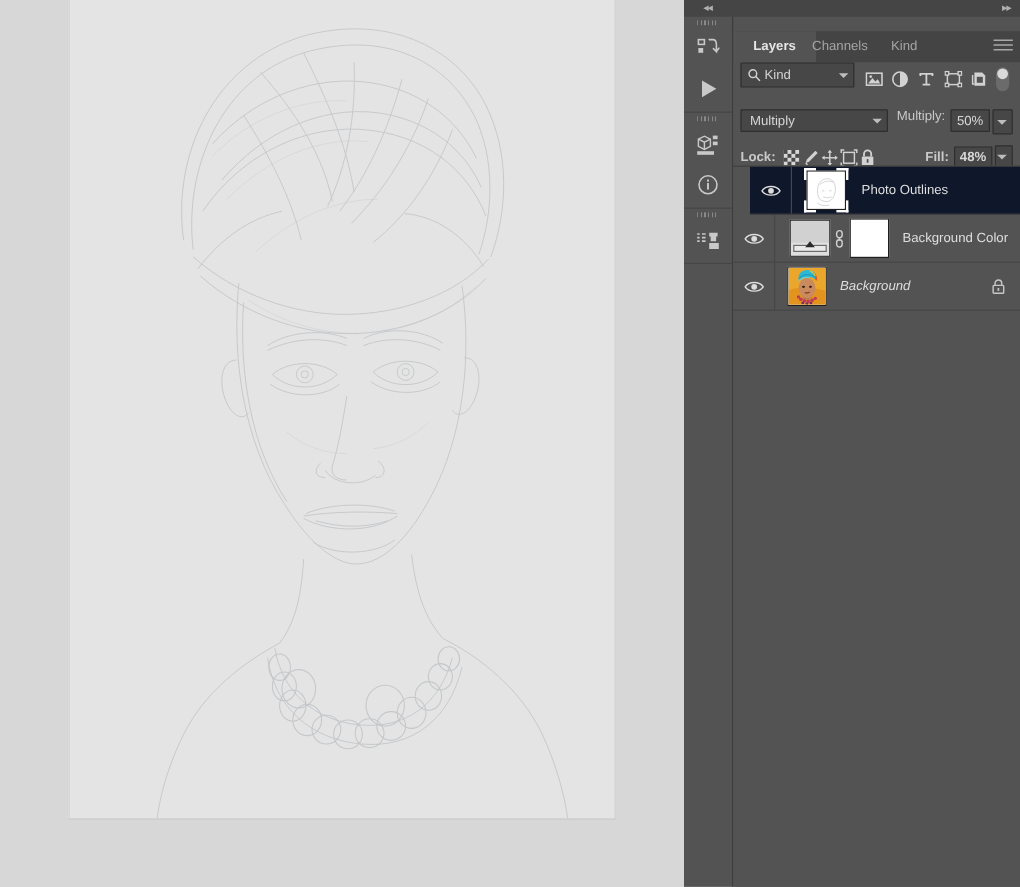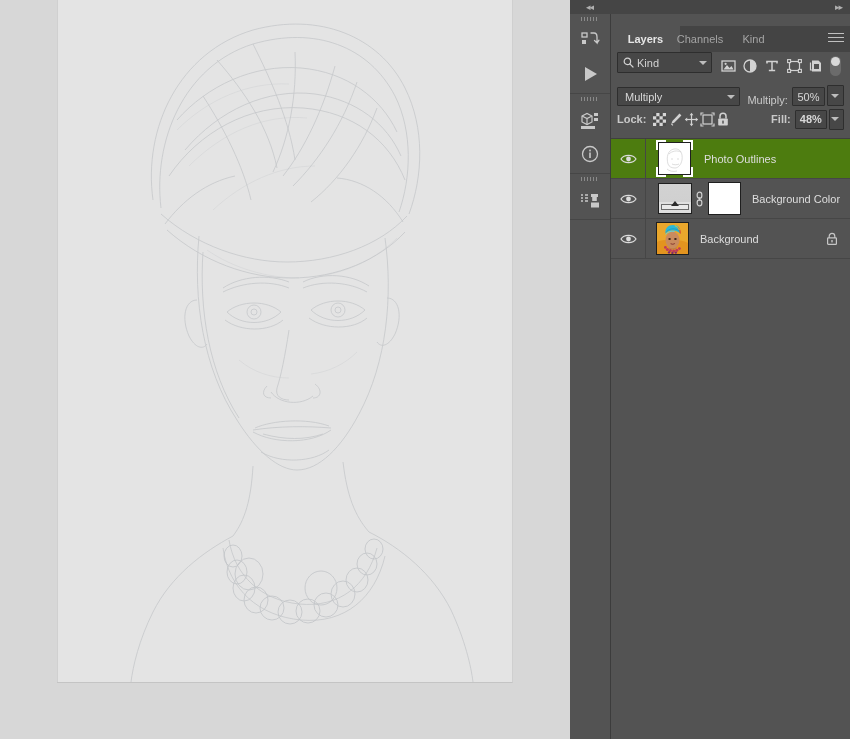--- a/index.html
+++ b/index.html
@@ -127,21 +127,21 @@
   .filter-toggle .pill{
     width:11px;height:20px;border-radius:6px;background:#6b6b6b;position:relative;
   }
   .filter-toggle .knob{
     position:absolute;left:1px;top:1px;width:9px;height:9px;border-radius:50%;
     background:#d9d9d9;
   }
 
   
   .blend-row{
-    position:relative;height:27px;display:flex;align-items:flex-end;padding:0 6px;
+    position:relative;height:27px;display:flex;align-items:flex-start;padding:0 6px;margin-top:12px;
   }
   .blend-select{
     width:140px;height:19px;background:#474747;border:1px solid #2e2e2e;border-radius:1px;
     display:flex;align-items:center;color:#d7d7d7;font-size:11px;position:relative;
     padding-left:7px;box-sizing:border-box;
   }
   .lbl{font-size:11px;color:#c9c9c9;margin-left:7px;}
   .num-field{
     height:19px;background:#474747;border:1px solid #2e2e2e;border-radius:1px;
     color:#d7d7d7;font-size:11px;display:flex;align-items:center;justify-content:center;
@@ -159,21 +159,21 @@
   .layer-list{
     position:absolute;left:0;top:112px;right:0;bottom:0;
     background:#535353;border-top:1px solid #3f3f3f;
   }
   .layer-row{
     position:relative;height:39px;
     border-bottom:1px solid #464646;
     display:flex;align-items:center;
     cursor:default;
   }
-  .layer-row.selected{background:#4d7c0f;}
+  .layer-row.selected{background:#0f172a;margin-left:14px;}
   .eye-cell{
     width:34px;height:39px;display:flex;align-items:center;justify-content:center;
     border-right:1px solid #464646;
   }
   .thumb-wrap{display:flex;align-items:center;margin-left:10px;}
   .thumb{
     width:33px;height:33px;background:#fff;border:1px solid #1f1f1f;
     position:relative;overflow:hidden;box-sizing:border-box;
   }
   .thumb-sel{
@@ -186,21 +186,21 @@
   .corner.bl{left:0;bottom:0;border-right:none;border-top:none;}
   .corner.br{right:0;bottom:0;border-left:none;border-top:none;}
   .link-icon{width:14px;display:flex;align-items:center;justify-content:center;}
   .mask-thumb{
     width:33px;height:33px;background:#ffffff;border:1px solid #1f1f1f;
     box-sizing:border-box;margin-left:2px;
   }
   .layer-name{
     font-size:11px;color:#dedede;margin-left:11px;flex:1;white-space:nowrap;
   }
-  .layer-name.italic{}
+  .layer-name.italic{font-style:italic;}
   .lock-badge{margin-right:12px;display:flex;align-items:center;}
 
   
   .grad-thumb{
     position:absolute;inset:0;background:linear-gradient(to bottom,#d2d2d2 0%,#d0d0d0 62%,#e0e0e0 63%,#dedede 100%);
   }
   .grad-bar{
     position:absolute;left:2px;right:2px;bottom:3px;height:4px;background:#e9e9e9;border:1px solid #6b6b6b;
   }
   .grad-marker{

